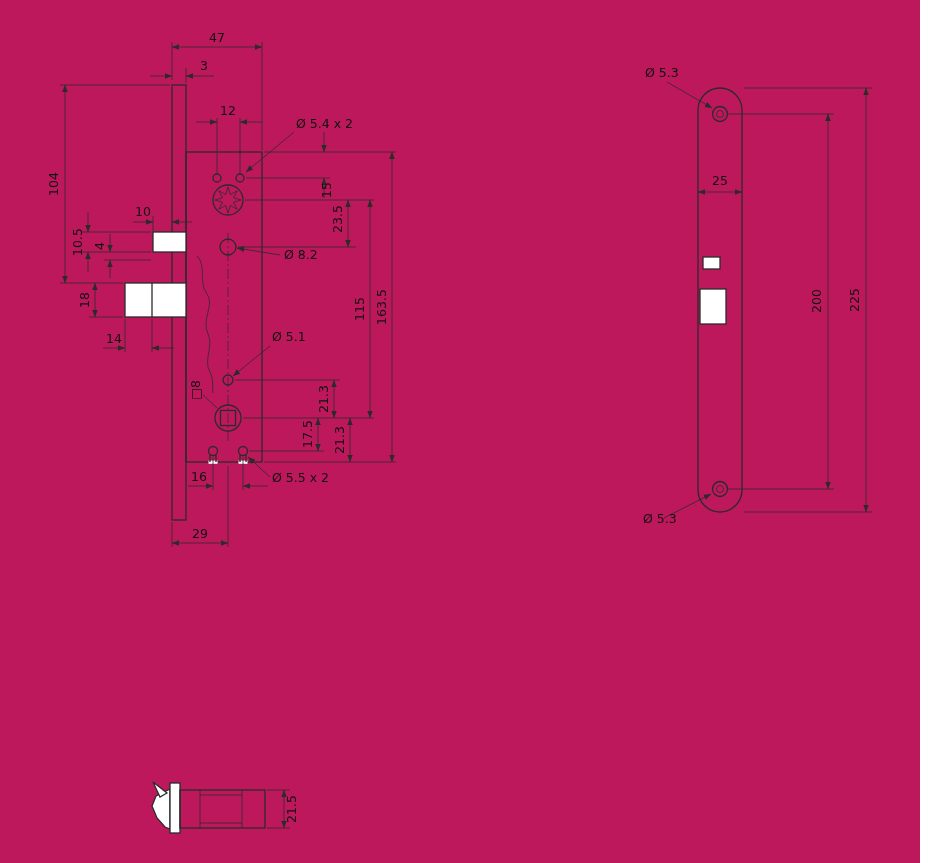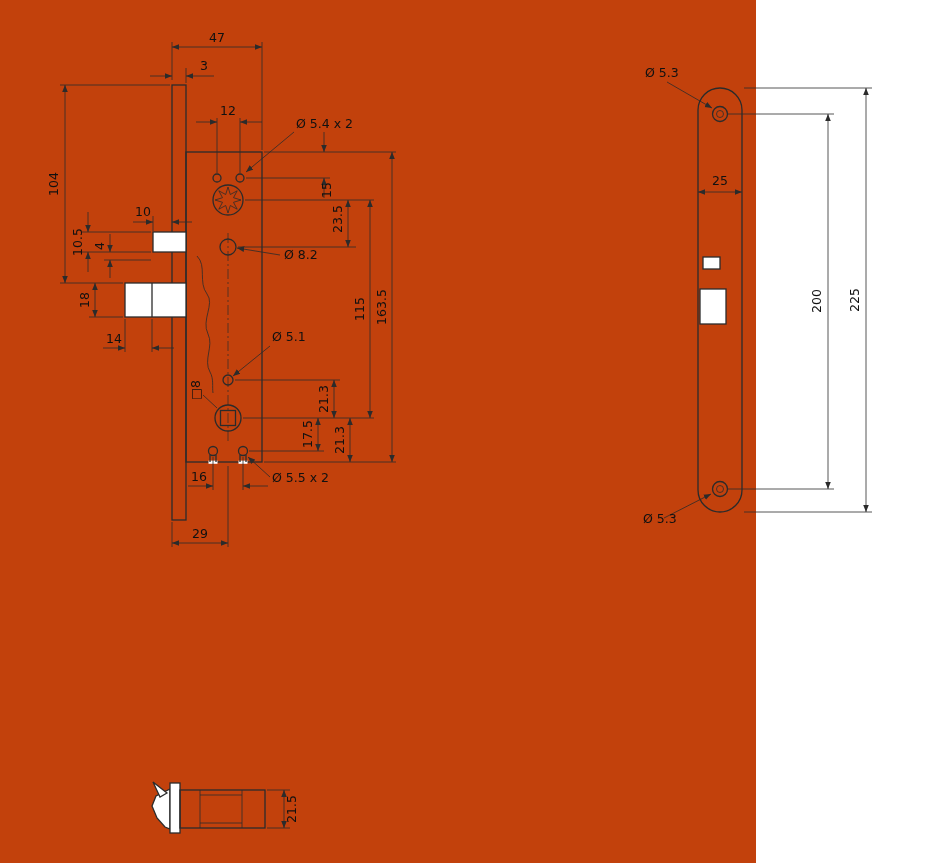--- a/index.html
+++ b/index.html
@@ -1,16 +1,16 @@
 <!DOCTYPE html>
 <html><head>
 <meta charset="utf-8">
 <style>
   html,body{margin:0;padding:0;background:#ffffff;}
-  .canvas{width:756px;height:863px;background:#c2410c;}
+  .canvas{width:920px;height:863px;background:#be185d;}
   svg text{font:12.5px "DejaVu Sans","Liberation Sans",sans-serif;fill:#111;}
   .obj{stroke:#2b2b2b;stroke-width:1.3;fill:none;}
   .objf{stroke:#2b2b2b;stroke-width:1.3;fill:#fff;}
   .thin{stroke:#2b2b2b;stroke-width:0.8;fill:none;}
   .dim{stroke:#2b2b2b;stroke-width:0.8;fill:none;}
   .cl{stroke:#2b2b2b;stroke-width:0.7;fill:none;stroke-dasharray:10 3 2 3;}
   .patch{fill:#fff;stroke:none;}
   .lbl{text-anchor:middle;}
   .lbls{text-anchor:start;}
 </style>

